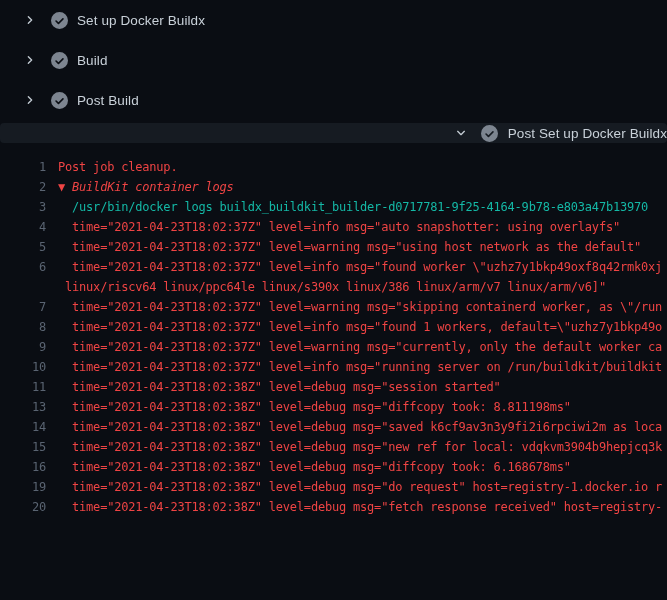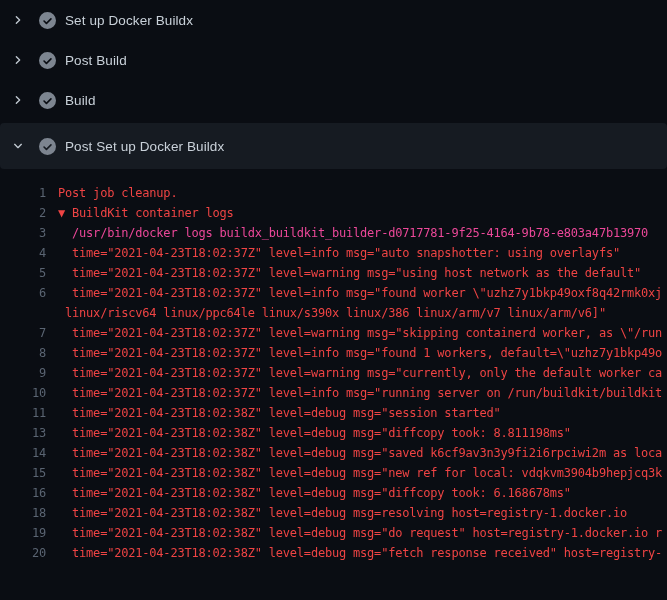--- a/index.html
+++ b/index.html
@@ -10,25 +10,25 @@
   }
   .screen {
     position: relative; width: 667px; height: 600px; overflow: hidden;
     background: #0a0d13;
   }
 
   
   .steps { width: 667px; }
   .step-row {
     height: 40px; display: flex; align-items: center;
-    padding-left: 12px; box-sizing: border-box; cursor: pointer;
+    padding-left: 24px; box-sizing: border-box; cursor: pointer;
   }
   .step-row.expanded {
-    height: 46px; margin-top: 3px;
-    background: #161b22; border-radius: 4px;
+    height: 20px; margin-top: 3px;
+    background: #161b22; border-radius: 4px; justify-content: flex-end;
   }
   .chev {
     width: 12px; height: 12px; flex: 0 0 12px;
     display: flex; align-items: center; justify-content: center;
     color: #c2cad2;
   }
   .step-row.expanded .chev svg { transform: rotate(90deg); }
   .status-ico {
     width: 18px; height: 18px; flex: 0 0 18px;
     margin-left: 14px; display: flex; align-items: center; justify-content: center;
@@ -50,22 +50,22 @@
   }
   .lnum {
     flex: 0 0 46px; width: 46px; text-align: right;
     color: #5a6472; user-select: none; cursor: pointer;
     white-space: pre; overflow: hidden;
   }
   .ltext {
     margin-left: 12px; flex: 1 1 auto;
     color: #ef4444; white-space: pre; overflow: hidden;
   }
-  .lrow.cmd .ltext { color: #ec4899; }
-  .lrow.group .ltext { cursor: pointer; }
+  .lrow.cmd .ltext { color: #14b8a6; }
+  .lrow.group .ltext { cursor: pointer; font-style: italic; }
 </style>
 </head>
 <body>
 
 <div class="screen">
   <div class="steps">
   <div class="step-row">
     <span class="chev">
           <svg width="10" height="10" viewBox="0 0 12 12">
             <path d="M4 2l4 4-4 4" fill="none" stroke="#c2cad2" stroke-width="1.6" stroke-linecap="round" stroke-linejoin="round"></path>
@@ -83,35 +83,35 @@
     <span class="chev">
           <svg width="10" height="10" viewBox="0 0 12 12">
             <path d="M4 2l4 4-4 4" fill="none" stroke="#c2cad2" stroke-width="1.6" stroke-linecap="round" stroke-linejoin="round"></path>
           </svg>
         </span>
     <span class="status-ico">
           <svg width="17" height="17" viewBox="0 0 16 16">
             <path fill="#7d8590" fill-rule="evenodd" d="M8 0a8 8 0 1 1 0 16A8 8 0 0 1 8 0Zm3.78 5.97a.75.75 0 0 0-1.06 0L7 9.69 5.28 7.97a.75.75 0 1 0-1.06 1.06l2.25 2.25c.3.3.77.3 1.06 0l4.25-4.25a.75.75 0 0 0 0-1.06Z"></path>
           </svg>
         </span>
+    <span class="step-label">Build</span>
+  </div>
+
+  <div class="step-row">
+    <span class="chev">
+          <svg width="10" height="10" viewBox="0 0 12 12">
+            <path d="M4 2l4 4-4 4" fill="none" stroke="#c2cad2" stroke-width="1.6" stroke-linecap="round" stroke-linejoin="round"></path>
+          </svg>
+        </span>
+    <span class="status-ico">
+          <svg width="17" height="17" viewBox="0 0 16 16">
+            <path fill="#7d8590" fill-rule="evenodd" d="M8 0a8 8 0 1 1 0 16A8 8 0 0 1 8 0Zm3.78 5.97a.75.75 0 0 0-1.06 0L7 9.69 5.28 7.97a.75.75 0 1 0-1.06 1.06l2.25 2.25c.3.3.77.3 1.06 0l4.25-4.25a.75.75 0 0 0 0-1.06Z"></path>
+          </svg>
+        </span>
     <span class="step-label">Post Build</span>
-  </div>
-
-  <div class="step-row">
-    <span class="chev">
-          <svg width="10" height="10" viewBox="0 0 12 12">
-            <path d="M4 2l4 4-4 4" fill="none" stroke="#c2cad2" stroke-width="1.6" stroke-linecap="round" stroke-linejoin="round"></path>
-          </svg>
-        </span>
-    <span class="status-ico">
-          <svg width="17" height="17" viewBox="0 0 16 16">
-            <path fill="#7d8590" fill-rule="evenodd" d="M8 0a8 8 0 1 1 0 16A8 8 0 0 1 8 0Zm3.78 5.97a.75.75 0 0 0-1.06 0L7 9.69 5.28 7.97a.75.75 0 1 0-1.06 1.06l2.25 2.25c.3.3.77.3 1.06 0l4.25-4.25a.75.75 0 0 0 0-1.06Z"></path>
-          </svg>
-        </span>
-    <span class="step-label">Build</span>
   </div>
 
   <div class="step-row expanded">
     <span class="chev">
           <svg width="10" height="10" viewBox="0 0 12 12">
             <path d="M4 2l4 4-4 4" fill="none" stroke="#c2cad2" stroke-width="1.6" stroke-linecap="round" stroke-linejoin="round"></path>
           </svg>
         </span>
     <span class="status-ico">
           <svg width="17" height="17" viewBox="0 0 16 16">
@@ -197,24 +197,20 @@
     <span class="lnum">15</span>
     <span class="ltext">  time="2021-04-23T18:02:38Z" level=debug msg="new ref for local: vdqkvm3904b9hepjcq3k</span>
   </div>
 
   <div class="lrow log">
     <span class="lnum">16</span>
     <span class="ltext">  time="2021-04-23T18:02:38Z" level=debug msg="diffcopy took: 6.168678ms"</span>
   </div>
 
 
-  <div class="lrow log">
-    <span class="lnum">18</span>
-    <span class="ltext">  time="2021-04-23T18:02:38Z" level=debug msg=resolving host=registry-1.docker.io</span>
-  </div>
 
   <div class="lrow log">
     <span class="lnum">19</span>
     <span class="ltext">  time="2021-04-23T18:02:38Z" level=debug msg="do request" host=registry-1.docker.io r</span>
   </div>
 
 
   <div class="lrow log">
     <span class="lnum">20</span>
     <span class="ltext">  time="2021-04-23T18:02:38Z" level=debug msg="fetch response received" host=registry-</span>

